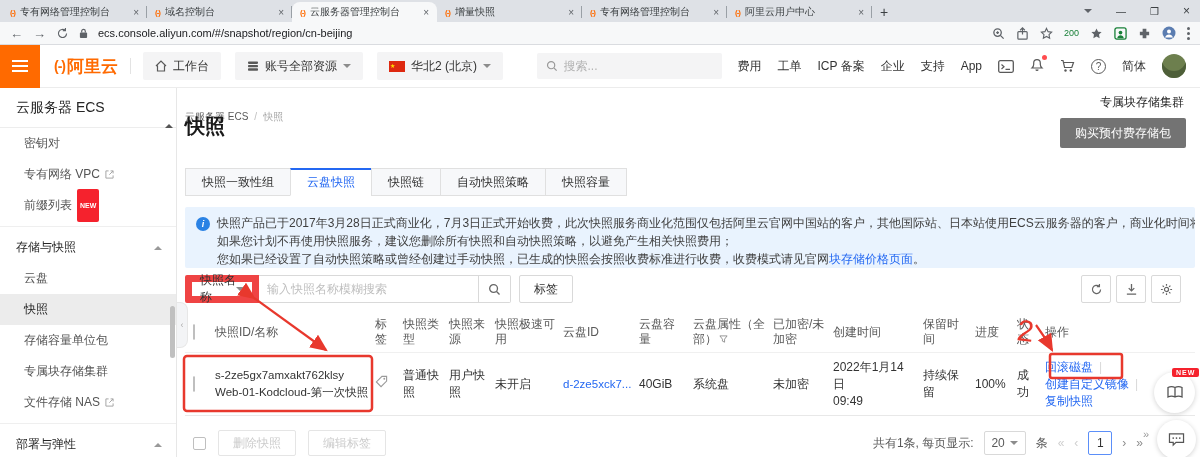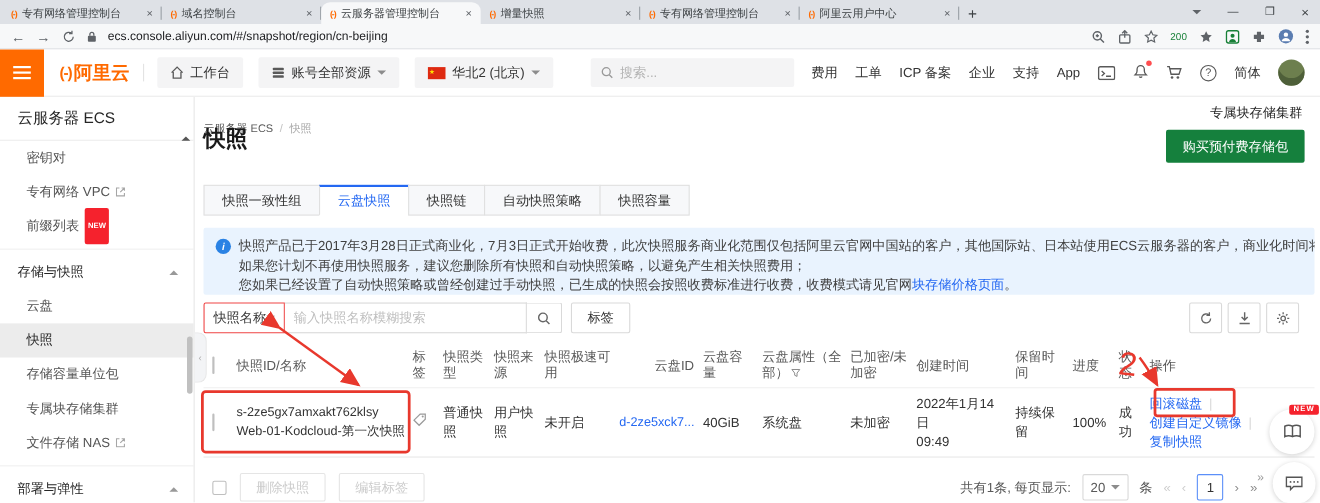--- a/index.html
+++ b/index.html
@@ -81,58 +81,58 @@
                      border:1px solid #e7e7e7; border-left:none; border-radius:0 8px 8px 0; display:flex;
                      align-items:center; justify-content:center; color:#adadad; font-size:9px; z-index:5; }
 
   
   .main { position:absolute; top:88px; left:178px; width:1022px; height:369px; background:#fff; }
   .crumb { position:absolute; top:22px; left:7px; font-size:10px; color:#595959; }
   .crumb .sep { color:#c0c0c0; margin:0 6px; }
   .crumb .cur { color:#a6a6a6; }
   .notice { position:absolute; top:6px; right:16px; font-size:12px; color:#262626; }
   .ptitle { position:absolute; top:25px; left:7px; font-size:20px; font-weight:bold; color:#1a1a1a; }
-  .buy { position:absolute; top:30px; right:14px; height:30px; background:#15803d; padding:0 15px;
+  .buy { position:absolute; top:30px; right:14px; height:30px; background:#737373; padding:0 15px;
          color:#fff; font-size:12px; border-radius:2px; display:flex; align-items:center; }
   .tabs { position:absolute; top:80px; left:7px; display:flex; }
   .tabc { height:28px; padding:0 16px; border:1px solid #e0e0e0; margin-left:-1px; display:flex;
           align-items:center; font-size:12px; color:#333; background:#f7f8fa; }
   .tabc:first-child { margin-left:0; }
   .tabc.on { background:#fff; color:#2468f2; border-top:2px solid #2468f2; border-bottom-color:#fff; }
 
   .banner { position:absolute; top:119px; left:7px; right:5px; height:61px; background:#e9f3fe;
             border-radius:2px; padding:7px 12px 0 32px; font-size:12px; color:#404040; line-height:18px;
             white-space:nowrap; overflow:hidden; }
   .binfo { position:absolute; left:11px; top:10px; width:14px; height:14px; border-radius:50%;
            background:#2a82e4; color:#fff; font-size:9px; font-weight:bold; font-style:italic;
            text-align:center; line-height:14px; }
   .blink { color:#2468f2; }
 
   .filter { position:absolute; top:187px; left:7px; display:flex; align-items:center; }
-  .fsel { width:74px; height:28px; border:1px solid #ef4444; border-radius:2px 0 0 2px; display:flex;
+  .fsel { width:74px; height:28px; border:7px solid #ef4444; border-radius:2px 0 0 2px; display:flex;
           align-items:center; justify-content:space-between; padding:0 8px; font-size:12px; background:#fff; }
   .finput { width:220px; height:28px; border:1px solid #d9d9d9; border-left:none; padding:0 8px;
             font-size:12px; outline:none; color:#333; }
   .finput::placeholder { color:#bfbfbf; }
   .fbtn { width:32px; height:28px; border:1px solid #d9d9d9; border-left:none; border-radius:0 2px 2px 0;
           background:#fff; display:flex; align-items:center; justify-content:center; }
   .tagbtn { height:28px; border:1px solid #d9d9d9; border-radius:2px; background:#fff; padding:0 14px;
             font-size:12px; margin-left:8px; display:flex; align-items:center; color:#333; }
   .fops { position:absolute; top:187px; right:19px; display:flex; gap:5px; }
   .iop { width:30px; height:28px; border:1px solid #d9d9d9; border-radius:2px; background:#fff;
          display:flex; align-items:center; justify-content:center; }
 
   .thead { position:absolute; top:224px; left:7px; right:5px; height:40px; display:flex;
            align-items:center; font-size:12px; color:#595959; line-height:15px; }
   .trow  { position:absolute; top:264px; left:7px; right:5px; height:64px; display:flex;
            align-items:center; font-size:12px; color:#333; border-top:1px solid #f0f0f0;
            border-bottom:1px solid #e8e8e8; line-height:17px; }
   .cell { padding-right:8px; }
   .c0{width:30px; padding-right:0;} .c1{width:160px;} .c2{width:28px;} .c3{width:46px;} .c4{width:46px;}
-  .c5{width:68px;} .c6{width:76px;text-align:right;} .c7{width:54px;} .c8{width:80px;} .c9{width:60px;}
+  .c5{width:68px;} .c6{width:76px;} .c7{width:54px;} .c8{width:80px;} .c9{width:60px;}
   .c10{width:90px;} .c11{width:52px;} .c12{width:42px;} .c13{width:28px;} .c14{flex:1;}
   .cb { width:13px; height:13px; border:1px solid #bfbfbf; border-radius:2px; background:#fff; margin-left:8px; }
   .idline { font-size:11.5px; white-space:nowrap; color:#333; }
   .nameline { display:flex; align-items:center; gap:5px; }
   .alink { color:#2468f2; }
   .acts div { white-space:nowrap; }
   .sep2 { color:#d9d9d9; margin-left:6px; }
   .funnel { margin-left:2px; vertical-align:-1px; }
 
   .tfoot { position:absolute; top:340px; left:7px; right:5px; height:30px; display:flex; align-items:center; }

